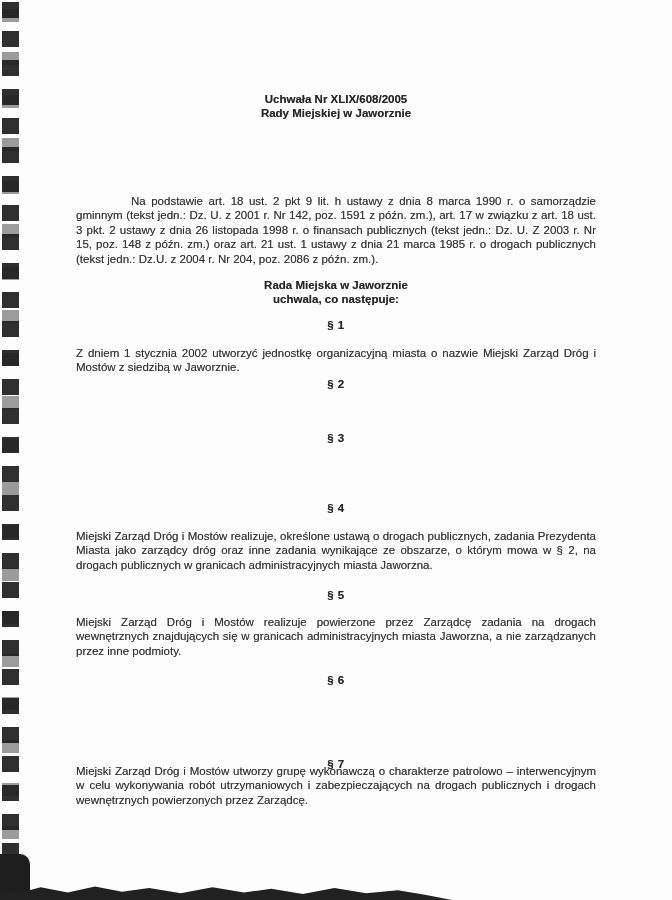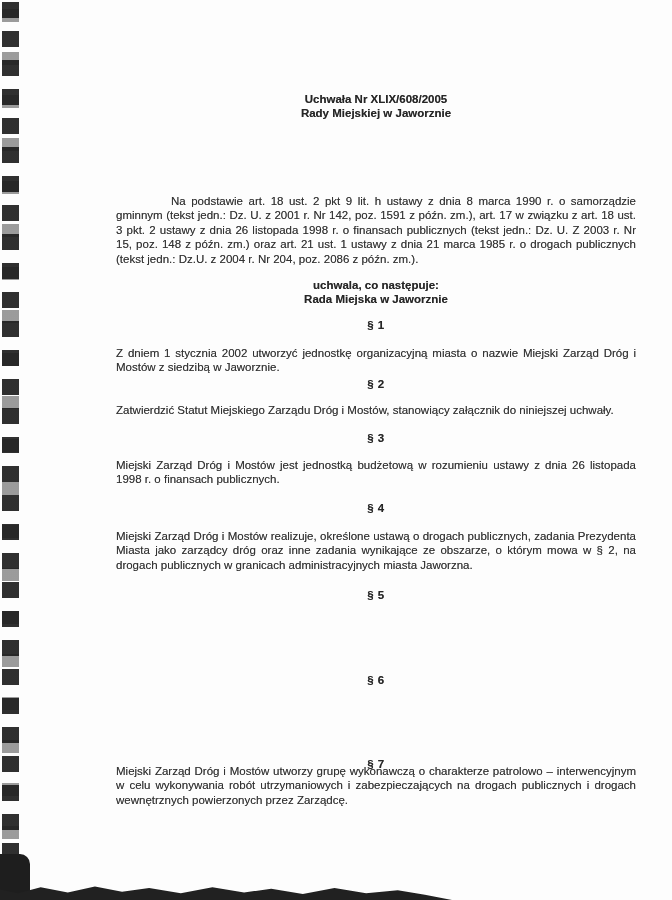--- a/index.html
+++ b/index.html
@@ -59,21 +59,20 @@
     z-index: 3;
   }
 
   .blk {
     position: absolute;
     left: 76px;
     width: 520px;
     font-size: 11.5px;
     line-height: 14.4px;
     text-shadow: 0 0 0.4px rgba(40,40,40,0.55);
-    margin-left: 40px;
   }
   .center { text-align: center; }
   .bold   { font-weight: bold; color: #262626; }
   .body-text {
     text-align: justify;
     color: #333333;
   }
   .indent { text-indent: 55px; }
   .sec-num {
     text-align: center;
@@ -94,36 +93,35 @@
   <div class="blk center bold" style="top:92px">
     <div>Uchwała Nr XLIX/608/2005</div>
     <div>Rady Miejskiej w Jaworznie</div>
   </div>
 
 
 
   <div class="blk body-text indent" style="top:194px">Na podstawie art. 18 ust. 2 pkt 9 lit. h ustawy z dnia 8 marca 1990 r. o samorządzie gminnym (tekst jedn.: Dz. U. z 2001 r. Nr 142, poz. 1591 z późn. zm.), art. 17 w związku z art. 18 ust. 3 pkt. 2 ustawy z dnia 26 listopada 1998 r. o finansach publicznych (tekst jedn.: Dz. U. Z 2003 r. Nr 15, poz. 148 z późn. zm.) oraz art. 21 ust. 1 ustawy z dnia 21 marca 1985 r. o drogach publicznych (tekst jedn.: Dz.U. z 2004 r. Nr 204, poz. 2086 z późn. zm.).</div>
 
   <div class="blk center bold" style="top:278px">
+    <div>Rada Miejska w Jaworznie</div>
     <div>uchwala, co następuje:</div>
-    <div>Rada Miejska w Jaworznie</div>
   </div>
 
   <div class="blk sec-num" style="top:318px">§ 1</div>
   <div class="blk body-text" style="top:346px">Z dniem 1 stycznia 2002 utworzyć jednostkę organizacyjną miasta o nazwie Miejski Zarząd Dróg i Mostów z siedzibą w Jaworznie.</div>
 
   <div class="blk sec-num" style="top:377px">§ 2</div>
-  <div class="blk body-text" style="top:403px">Zatwierdzić Statut Miejskiego Zarządu Dróg i Mostów, stanowiący załącznik do niniejszej uchwały.</div>
 
   <div class="blk sec-num" style="top:431px">§ 3</div>
-  <div class="blk body-text" style="top:458px">Miejski Zarząd Dróg i Mostów jest jednostką budżetową w rozumieniu ustawy z dnia 26 listopada 1998 r. o finansach publicznych.</div>
 
   <div class="blk sec-num" style="top:501px">§ 4</div>
   <div class="blk body-text" style="top:529px">Miejski Zarząd Dróg i Mostów realizuje, określone ustawą o drogach publicznych, zadania Prezydenta Miasta jako zarządcy dróg oraz inne zadania wynikające ze obszarze, o którym mowa w § 2, na drogach publicznych w granicach administracyjnych miasta Jaworzna.</div>
 
   <div class="blk sec-num" style="top:588px">§ 5</div>
+  <div class="blk body-text" style="top:615px">Miejski Zarząd Dróg i Mostów realizuje powierzone przez Zarządcę zadania na drogach wewnętrznych znajdujących się w granicach administracyjnych miasta Jaworzna, a nie zarządzanych przez inne podmioty.</div>
 
   <div class="blk sec-num" style="top:673px">§ 6</div>
 
   <div class="blk sec-num" style="top:757px">§ 7</div>
   <div class="blk body-text" style="top:764px">Miejski Zarząd Dróg i Mostów utworzy grupę wykonawczą o charakterze patrolowo – interwencyjnym w celu wykonywania robót utrzymaniowych i zabezpieczających na drogach publicznych i drogach wewnętrznych powierzonych przez Zarządcę.</div>
 
 </div>
 
 </body></html>

